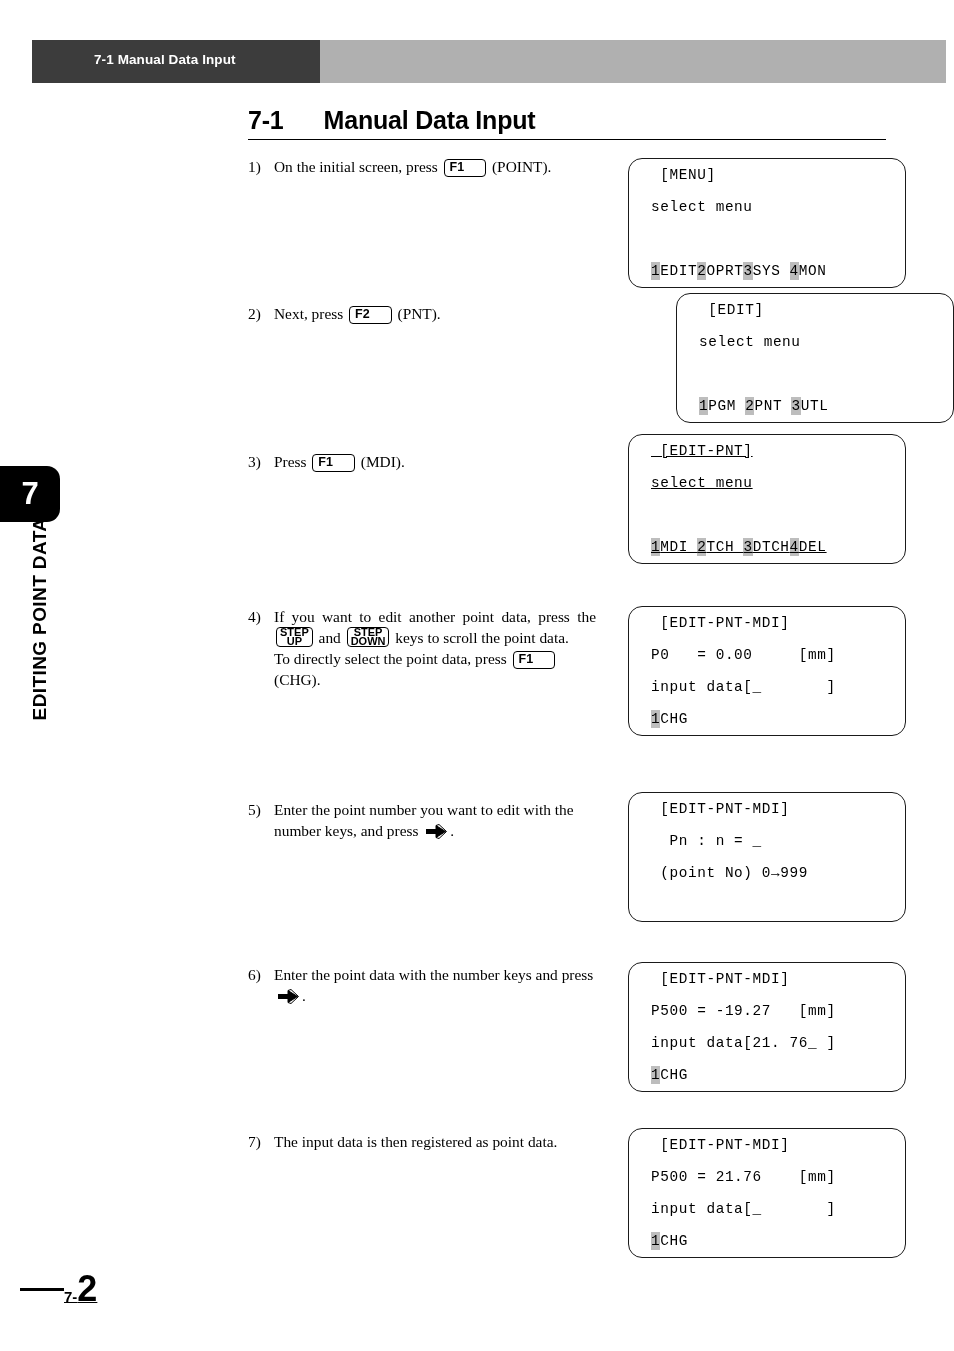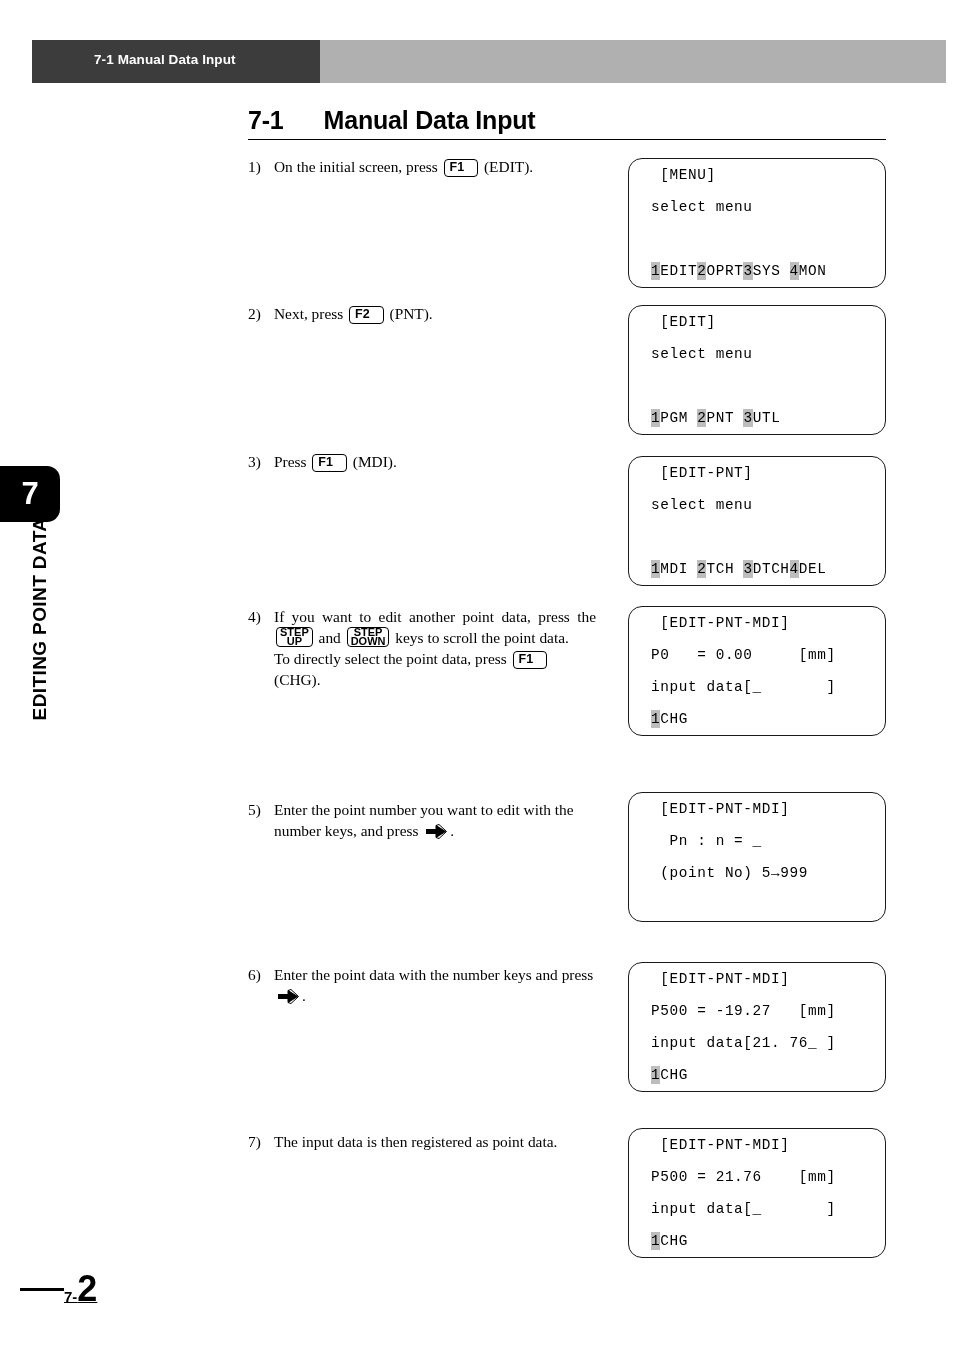--- a/index.html
+++ b/index.html
@@ -139,21 +139,21 @@
     margin: 0;
     text-align: justify;
   }
   .step-para.nojust { text-align: left; }
 
   
   .keycap {
     display: inline-block;
     border: 1.4px solid #000;
     border-radius: 4px;
-    padding: 0px 13px 1px 5px;
+    padding: 0px 21px 1px 5px;
     font-family: "Liberation Sans", sans-serif;
     font-size: 12.5px;
     font-weight: bold;
     line-height: 15px;
     vertical-align: 1px;
     margin: 0 2px;
     white-space: nowrap;
   }
   .keycap.small2 {
     padding: 0px 3px;
@@ -169,21 +169,21 @@
     width: 22px;
     height: 15px;
     vertical-align: -3px;
     margin: 0 3px;
   }
 
   
   .lcd {
     position: absolute;
     left: 628px;
-    width: 258px;
+    width: 278px;
     border: 1.5px solid #1a1a1a;
     border-radius: 14px;
     background: #ffffff;
     box-sizing: border-box;
     font-family: "Liberation Mono", "DejaVu Sans Mono", monospace;
     font-size: 14.4px;
     letter-spacing: 0.6px;
   }
   .lcd-row {
     white-space: pre;
@@ -235,21 +235,21 @@
 <div class="side-tab">
   <div class="side-tab-num">7</div>
 </div>
 <div class="side-label">EDITING POINT DATA</div>
 
 <div class="steps">
 
   <div class="step" style="top:0px;">
     <span class="step-num">1)</span>
     <div class="step-body">
-      <p class="step-para nojust"><span>On the initial screen, press </span><span class="keycap">F1</span><span> (EDIT).</span></p>
+      <p class="step-para nojust"><span>On the initial screen, press </span><span class="keycap">F1</span><span> (POINT).</span></p>
     </div>
   </div>
 
   <div class="step" style="top:147px;">
     <span class="step-num">2)</span>
     <div class="step-body">
       <p class="step-para nojust"><span>Next, press </span><span class="keycap">F2</span><span> (PNT).</span></p>
     </div>
   </div>
 
@@ -298,42 +298,42 @@
   </div>
 
 </div>
 
 <div class="lcd" style="top:158px;">
     <div class="lcd-row"><span> [MENU]</span></div>
     <div class="lcd-row"><span>select menu</span></div>
     <div class="lcd-row"><span></span></div>
     <div class="lcd-row"><span class="hl">1</span><span>EDIT</span><span class="hl">2</span><span>OPRT</span><span class="hl">3</span><span>SYS </span><span class="hl">4</span><span>MON</span></div>
   </div>
-<div class="lcd" style="top:305px;">
+<div class="lcd" style="top:293px;margin-left:48px;">
     <div class="lcd-row"><span> [EDIT]</span></div>
     <div class="lcd-row"><span>select menu</span></div>
     <div class="lcd-row"><span></span></div>
     <div class="lcd-row"><span class="hl">1</span><span>PGM </span><span class="hl">2</span><span>PNT </span><span class="hl">3</span><span>UTL</span></div>
   </div>
-<div class="lcd" style="top:456px;">
+<div class="lcd" style="top:434px;text-decoration:underline;">
     <div class="lcd-row"><span> [EDIT-PNT]</span></div>
     <div class="lcd-row"><span>select menu</span></div>
     <div class="lcd-row"><span></span></div>
     <div class="lcd-row"><span class="hl">1</span><span>MDI </span><span class="hl">2</span><span>TCH </span><span class="hl">3</span><span>DTCH</span><span class="hl">4</span><span>DEL</span></div>
   </div>
 <div class="lcd" style="top:606px;">
     <div class="lcd-row"><span> [EDIT-PNT-MDI]</span></div>
     <div class="lcd-row"><span>P0   = 0.00     [mm]</span></div>
     <div class="lcd-row"><span>input data[_       ]</span></div>
     <div class="lcd-row"><span class="hl">1</span><span>CHG</span></div>
   </div>
 <div class="lcd" style="top:792px;">
     <div class="lcd-row"><span> [EDIT-PNT-MDI]</span></div>
     <div class="lcd-row"><span>  Pn : n = _</span></div>
-    <div class="lcd-row"><span> (point No) 5→999</span></div>
+    <div class="lcd-row"><span> (point No) 0→999</span></div>
     <div class="lcd-row"><span></span></div>
   </div>
 <div class="lcd" style="top:962px;">
     <div class="lcd-row"><span> [EDIT-PNT-MDI]</span></div>
     <div class="lcd-row"><span>P500 = -19.27   [mm]</span></div>
     <div class="lcd-row"><span>input data[21. 76_ ]</span></div>
     <div class="lcd-row"><span class="hl">1</span><span>CHG</span></div>
   </div>
 <div class="lcd" style="top:1128px;">
     <div class="lcd-row"><span> [EDIT-PNT-MDI]</span></div>

